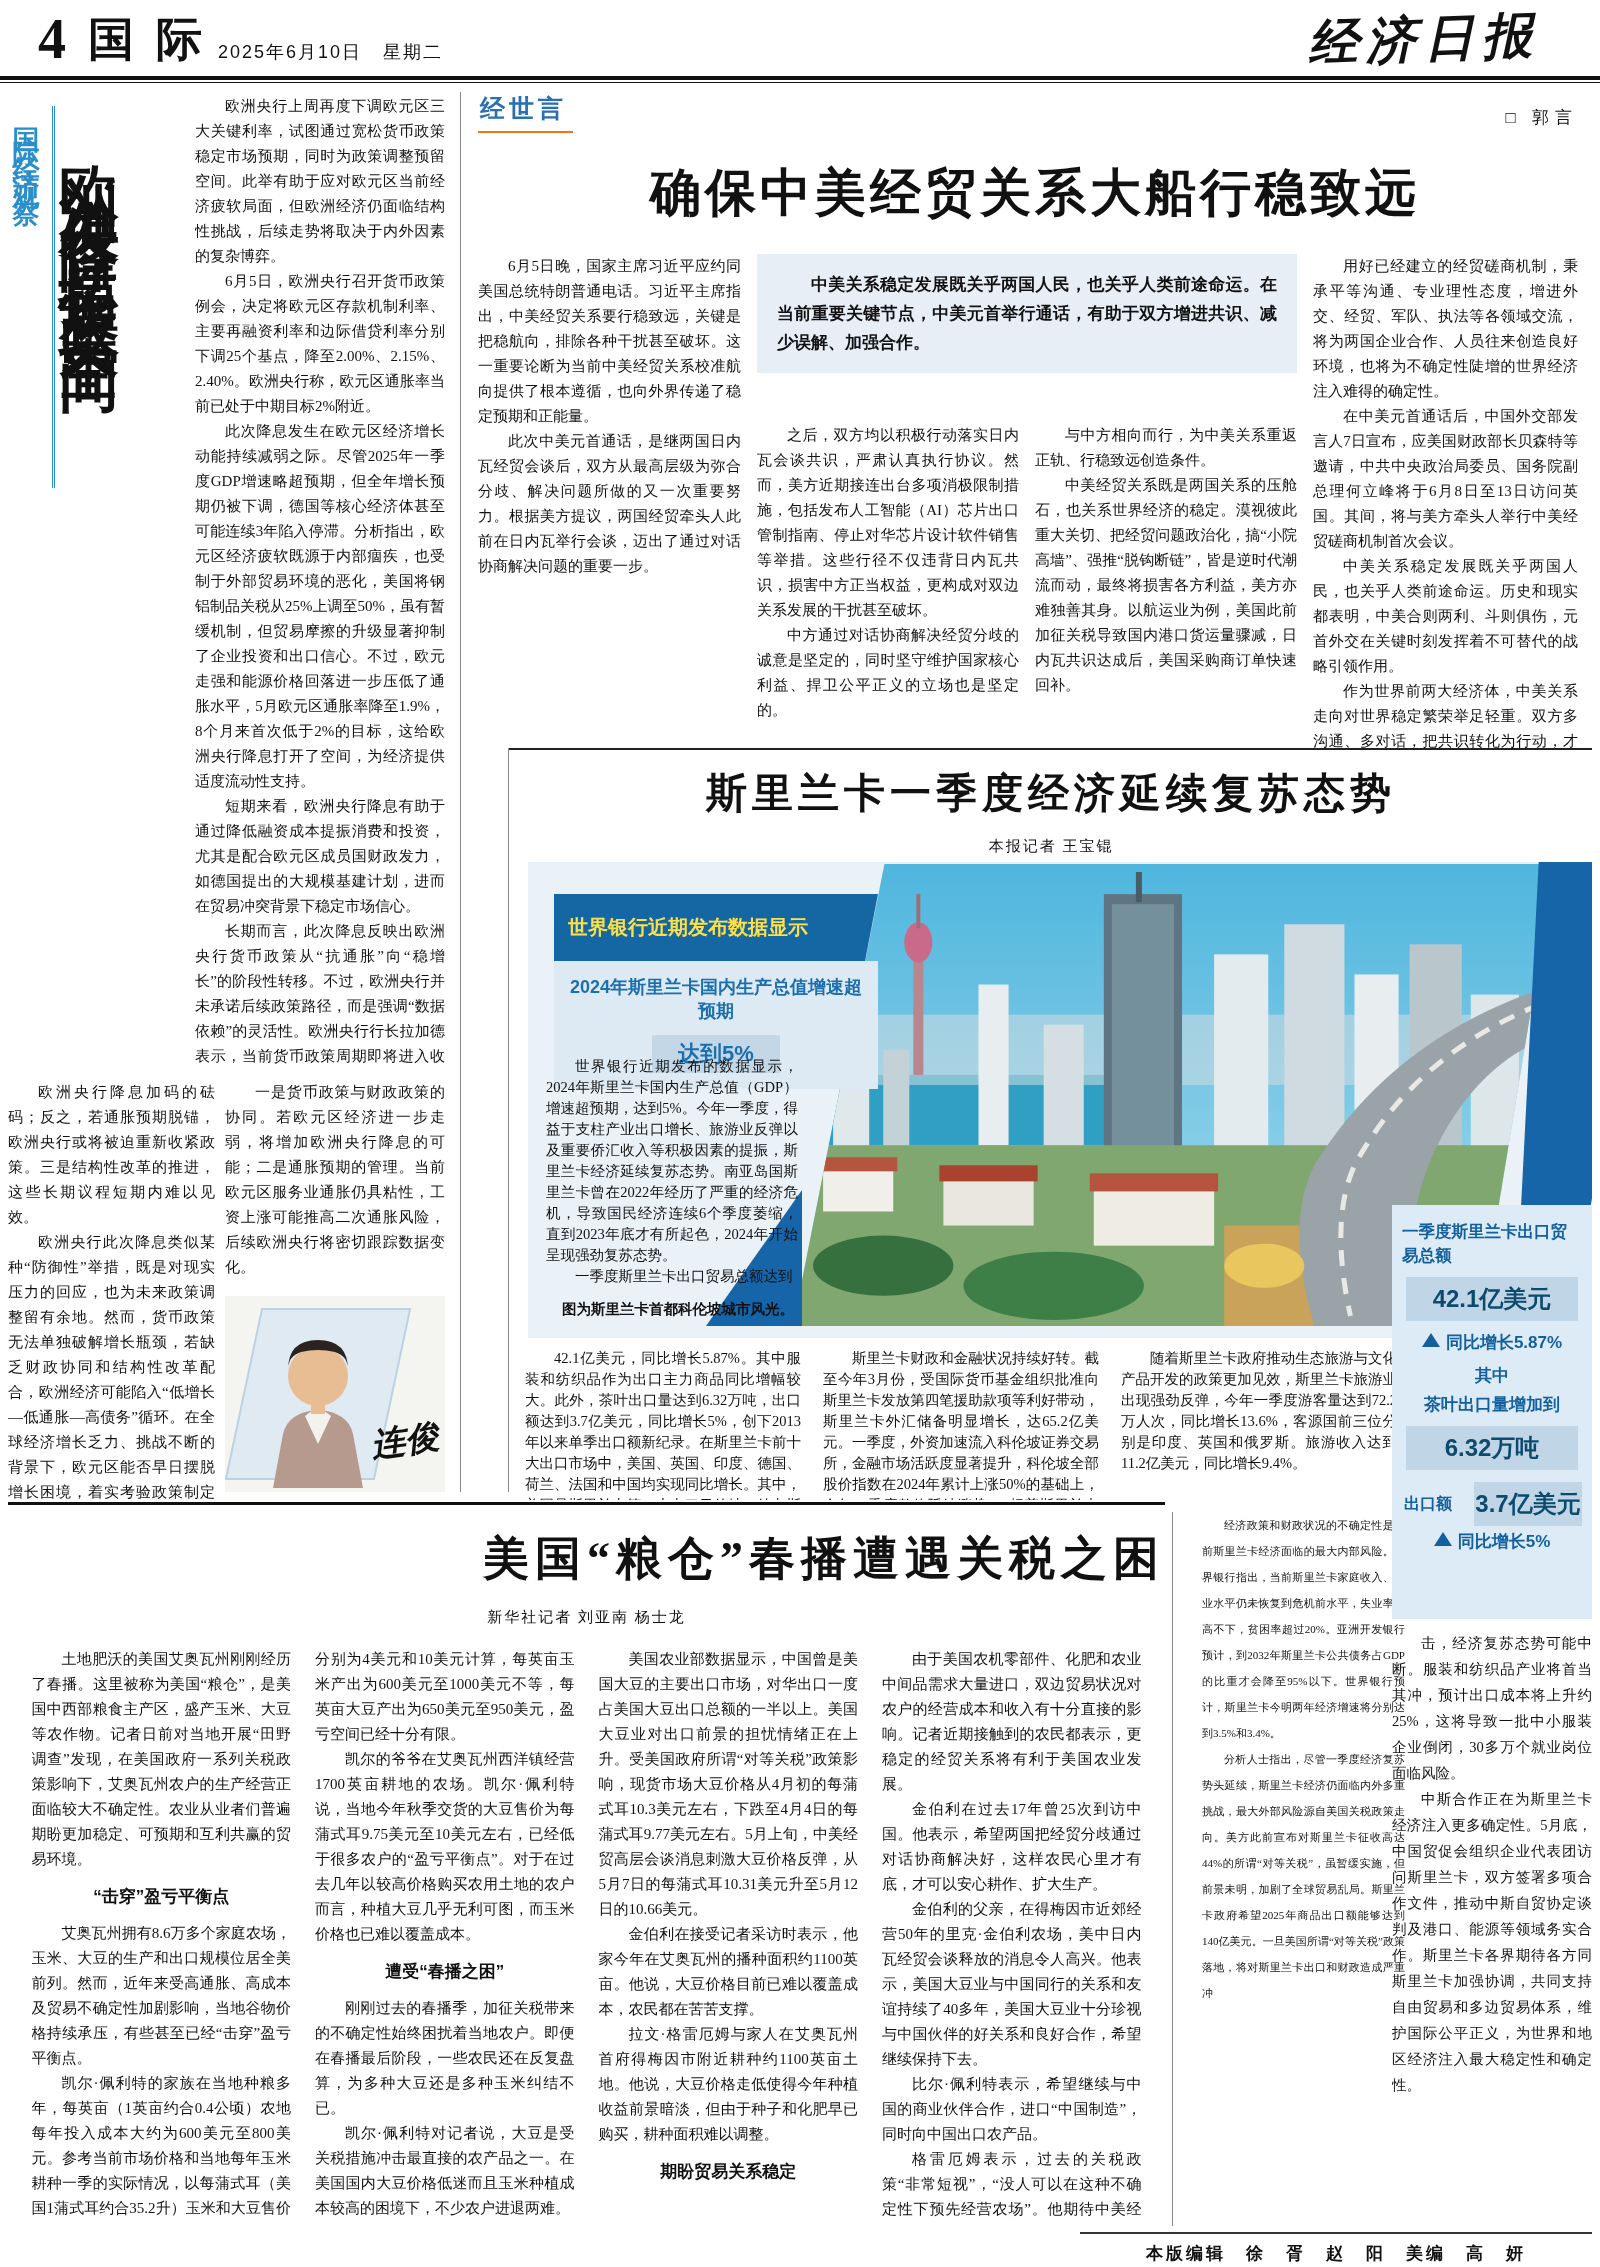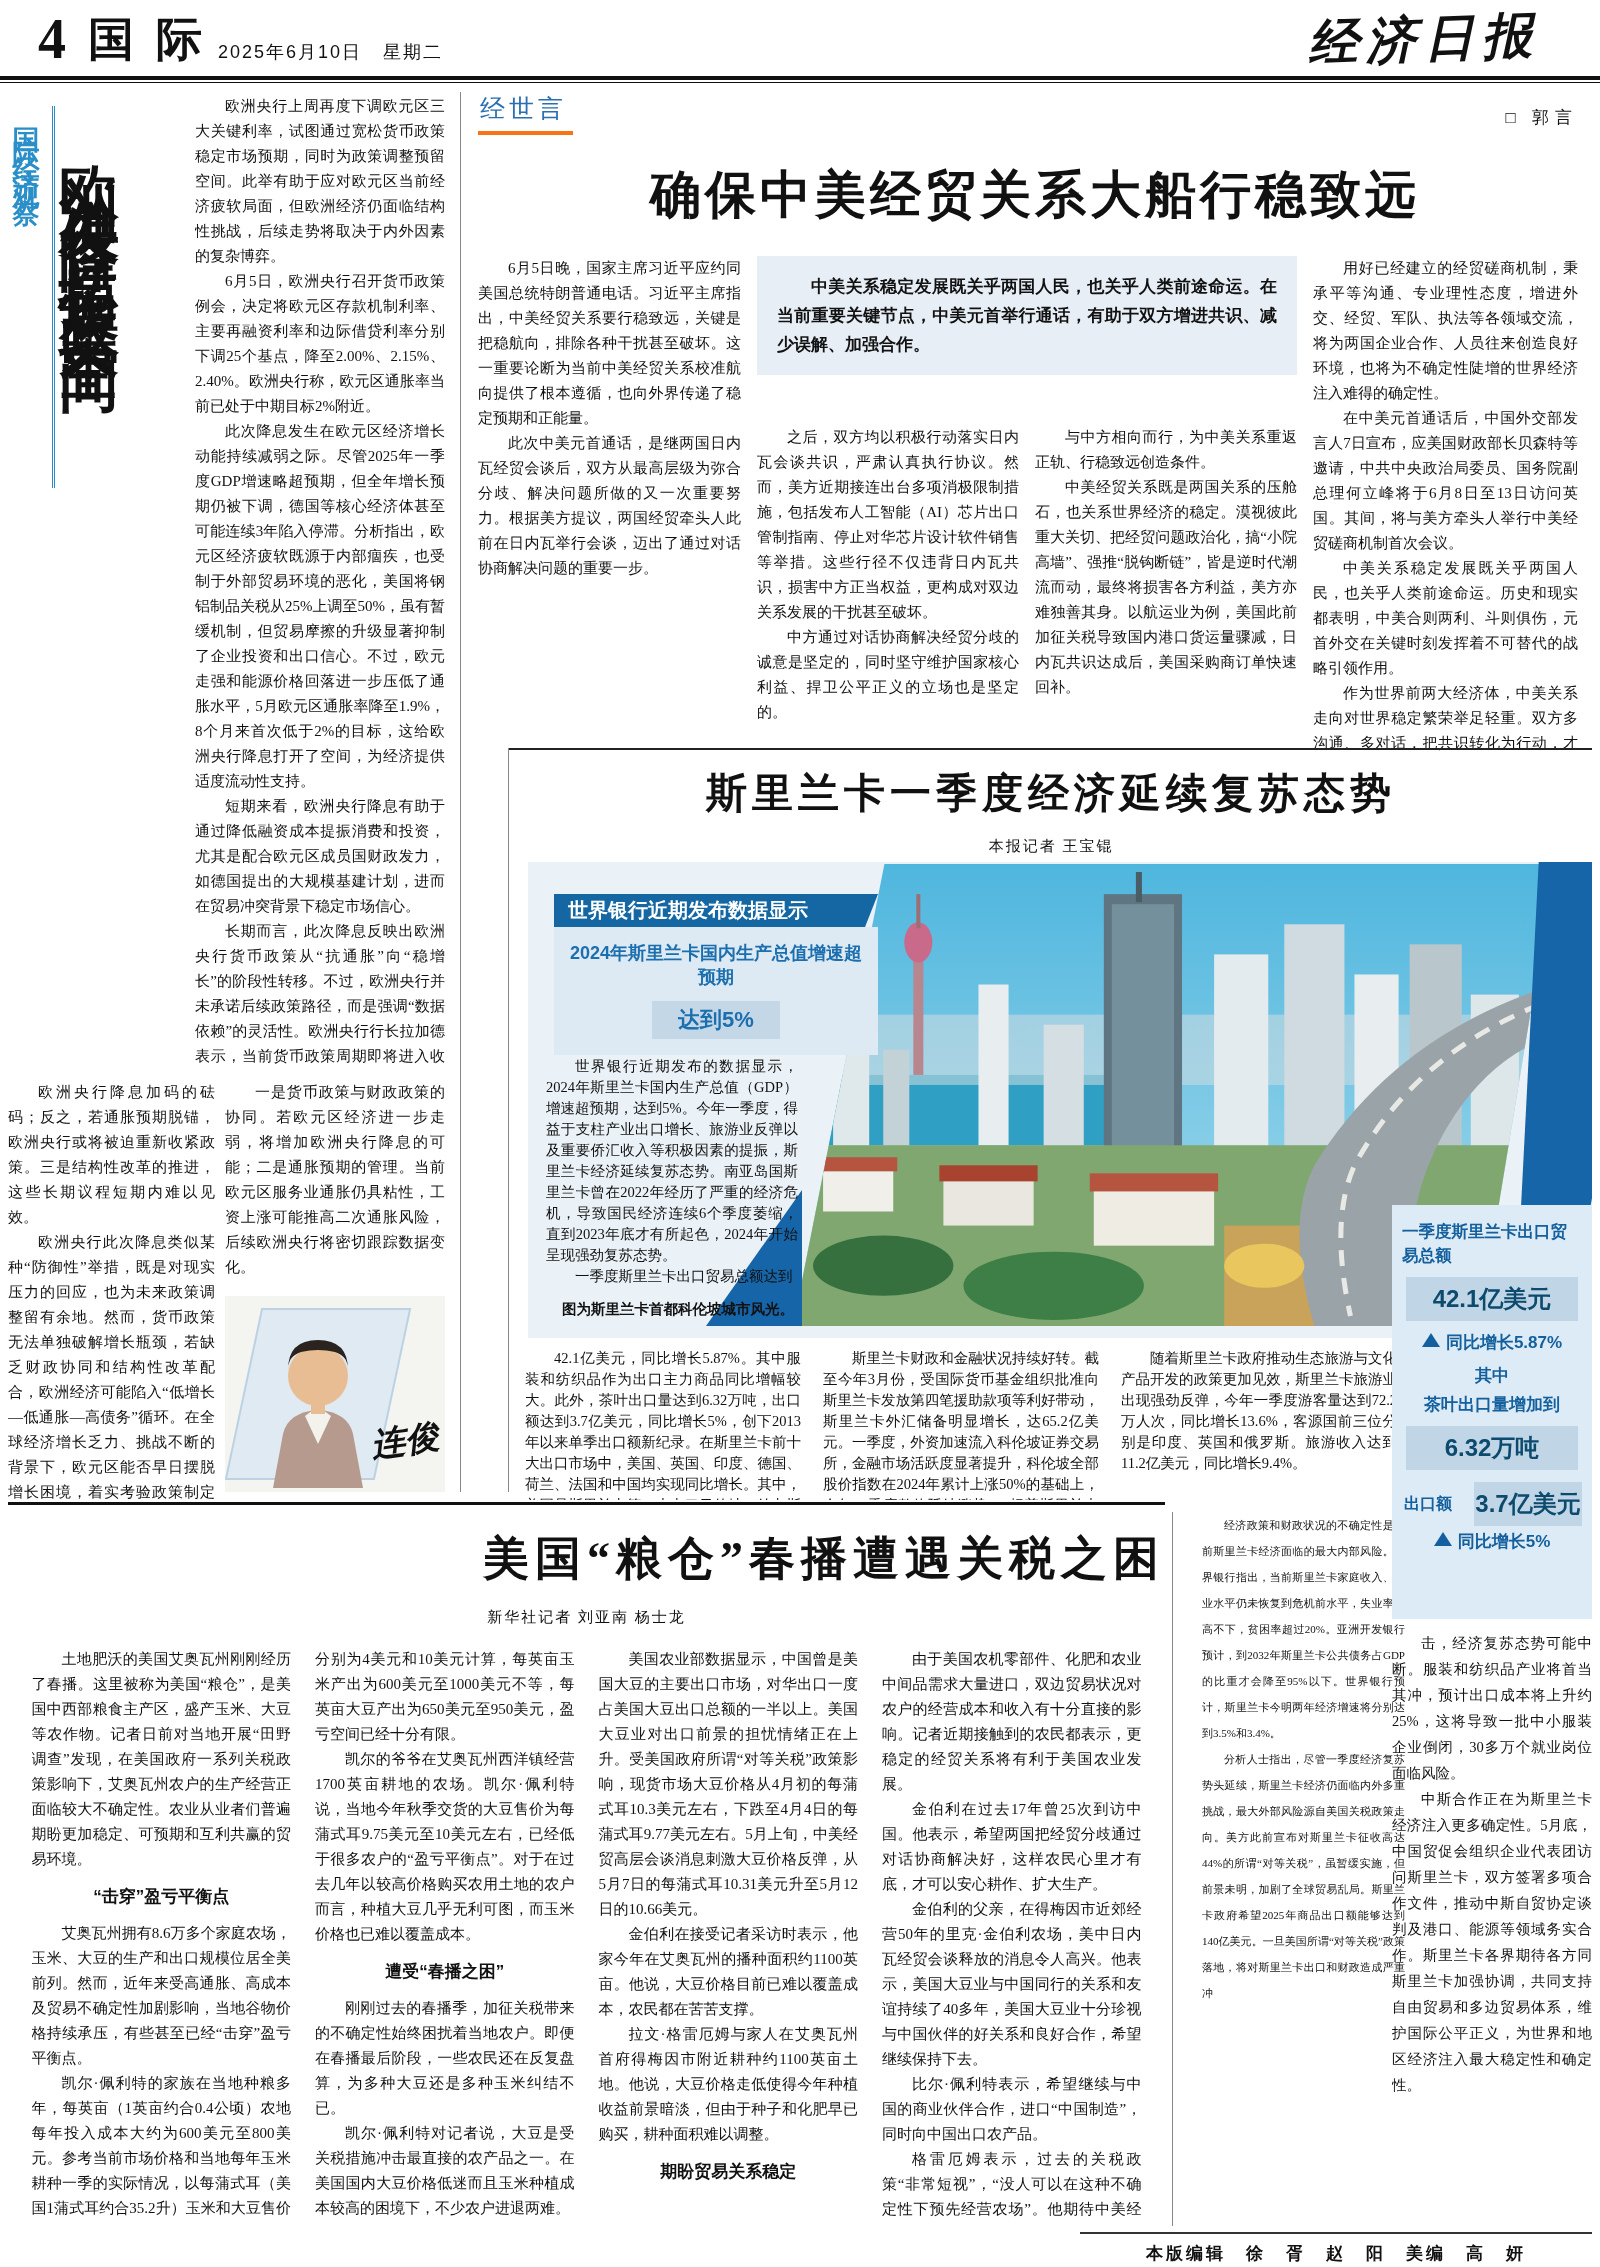--- a/index.html
+++ b/index.html
@@ -34,42 +34,42 @@
   .ecb-main { position:absolute; left:195px; top:2px; width:250px; height:978px; }
   .ecb-low-left  { position:absolute; left:8px;  top:988px; width:207px; height:428px; }
   .ecb-low-right { position:absolute; left:225px; top:988px; width:220px; height:212px; }
   .portrait { position:absolute; left:225px; top:1204px; width:220px; height:196px; background:#f4f4f1; overflow:hidden; }
   .portrait .panel { position:absolute; left:18px; top:12px; width:150px; height:172px; background:#dfeaf3; border:2px solid #bcd2e2; transform:skewX(-12deg); }
   .portrait svg { position:absolute; left:18px; top:8px; }
   .signature { position:absolute; right:6px; bottom:28px; font-size:34px; font-style:italic; font-weight:bold; transform:rotate(-8deg); }
 
   
   .jsy { position:absolute; left:478px; top:92px; width:1114px; height:648px; }
-  .jsy-label { display:inline-block; color:#2a6fb0; font-weight:normal; font-size:25px; letter-spacing:4px;
-    font-family:"Liberation Sans",sans-serif; border-bottom:4px solid #f97316; padding:0 6px 6px 2px; }
+  .jsy-label { display:inline-block; color:#2a6fb0; font-weight:bold; font-size:25px; letter-spacing:4px;
+    font-family:"Liberation Sans",sans-serif; border-bottom:2px solid #f97316; padding:0 6px 6px 2px; }
   .jsy-author { position:absolute; right:14px; top:14px; font-size:17px; letter-spacing:6px; }
   .jsy-head { margin-top:26px; text-align:center; font-size:51px; font-weight:900; letter-spacing:4px;
     font-family:"Liberation Sans",sans-serif; }
   .jsy-body { display:flex; gap:16px; margin-top:26px; height:498px; }
   .jsy-col { width:263px; }
   .jsy-mid { width:540px; }
   .jsy-box { background:#e7eef6; padding:16px 20px; font-family:"Liberation Sans",sans-serif;
     font-size:17px; font-weight:bold; line-height:29px; text-align:justify; text-indent:2em; }
   .jsy-mid-cols { display:flex; gap:16px; margin-top:14px; height:330px; }
   .jsy-mid-cols > div { width:262px;margin-top:36px; }
 
   
   .sl { position:absolute; left:510px; top:752px; width:1082px; height:748px; }
   .sl-head { text-align:center; font-size:41px; font-weight:900; letter-spacing:5px; margin-top:14px; }
   .sl-byline { text-align:center; font-size:15px; margin-top:16px; letter-spacing:2px; }
   .sl-media { position:absolute; left:0; top:108px; width:1082px; height:478px; }
   .sl-backdrop { position:absolute; left:18px; top:2px; width:1064px; height:476px; background:#eaf1f7; }
   .sl-info { position:absolute; left:44px; top:34px; width:324px; }
-  .sl-info-hdr { background:#1467a2; color:#ffffff; font-family:"Liberation Sans",sans-serif; font-weight:bold;
-    font-size:20px; padding:3px 14px; clip-path:polygon(0 0,100% 0,96% 100%,0 100%); }
+  .sl-info-hdr { background:#1467a2; color:#fde047; font-family:"Liberation Sans",sans-serif; font-weight:bold;
+    font-size:20px; padding:20px 14px; clip-path:polygon(0 0,100% 0,96% 100%,0 100%); }
   .sl-info-body { background:#dde9f3; padding:14px 12px 16px; text-align:center; }
   .sl-info-line { color:#1c6fae; font-family:"Liberation Sans",sans-serif; font-weight:bold; font-size:18px; }
   .sl-info-badge { display:inline-block; margin-top:12px; background:#c3d7e7; color:#1c6fae; font-family:"Liberation Sans",sans-serif;
     font-weight:bold; font-size:22px; padding:4px 26px; }
   .sl-intro { position:absolute; left:36px; top:196px; width:252px; height:236px; }
   .sl-caption { position:absolute; left:52px; top:440px; width:320px; font-size:14.5px; font-weight:bold; }
   .sl-credit { position:absolute; left:880px; top:446px; font-size:14px; }
   .sl-photo { position:absolute; left:283px; top:4px; width:762px; height:462px;
     clip-path:polygon(12% 0, 100% 0, 90% 100%, 0 100%); }
   .sl-wedge-r { position:absolute; left:1000px; top:2px; width:82px; height:560px; background:#1565a8;

